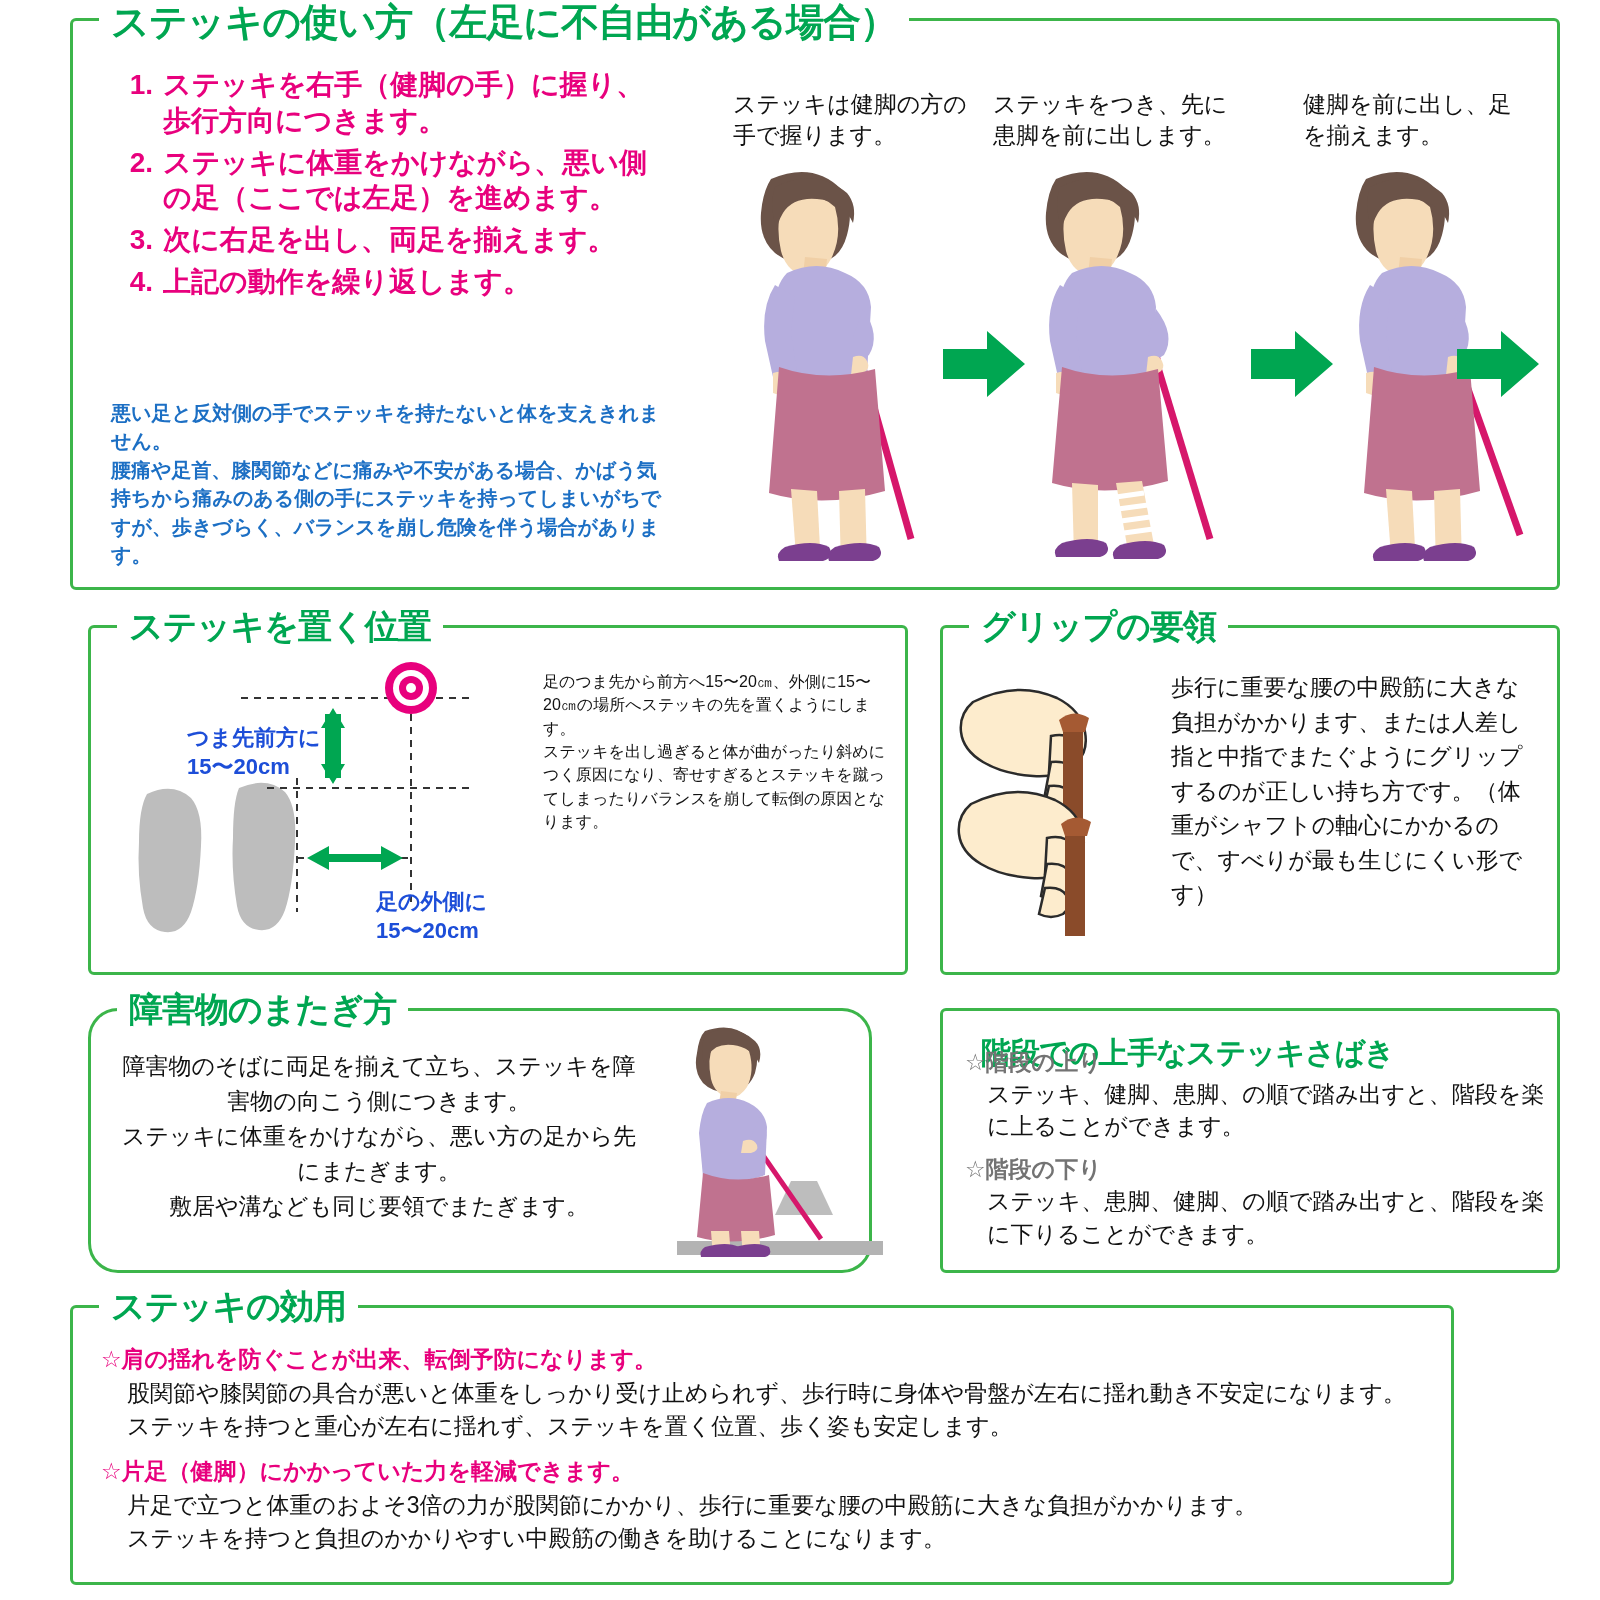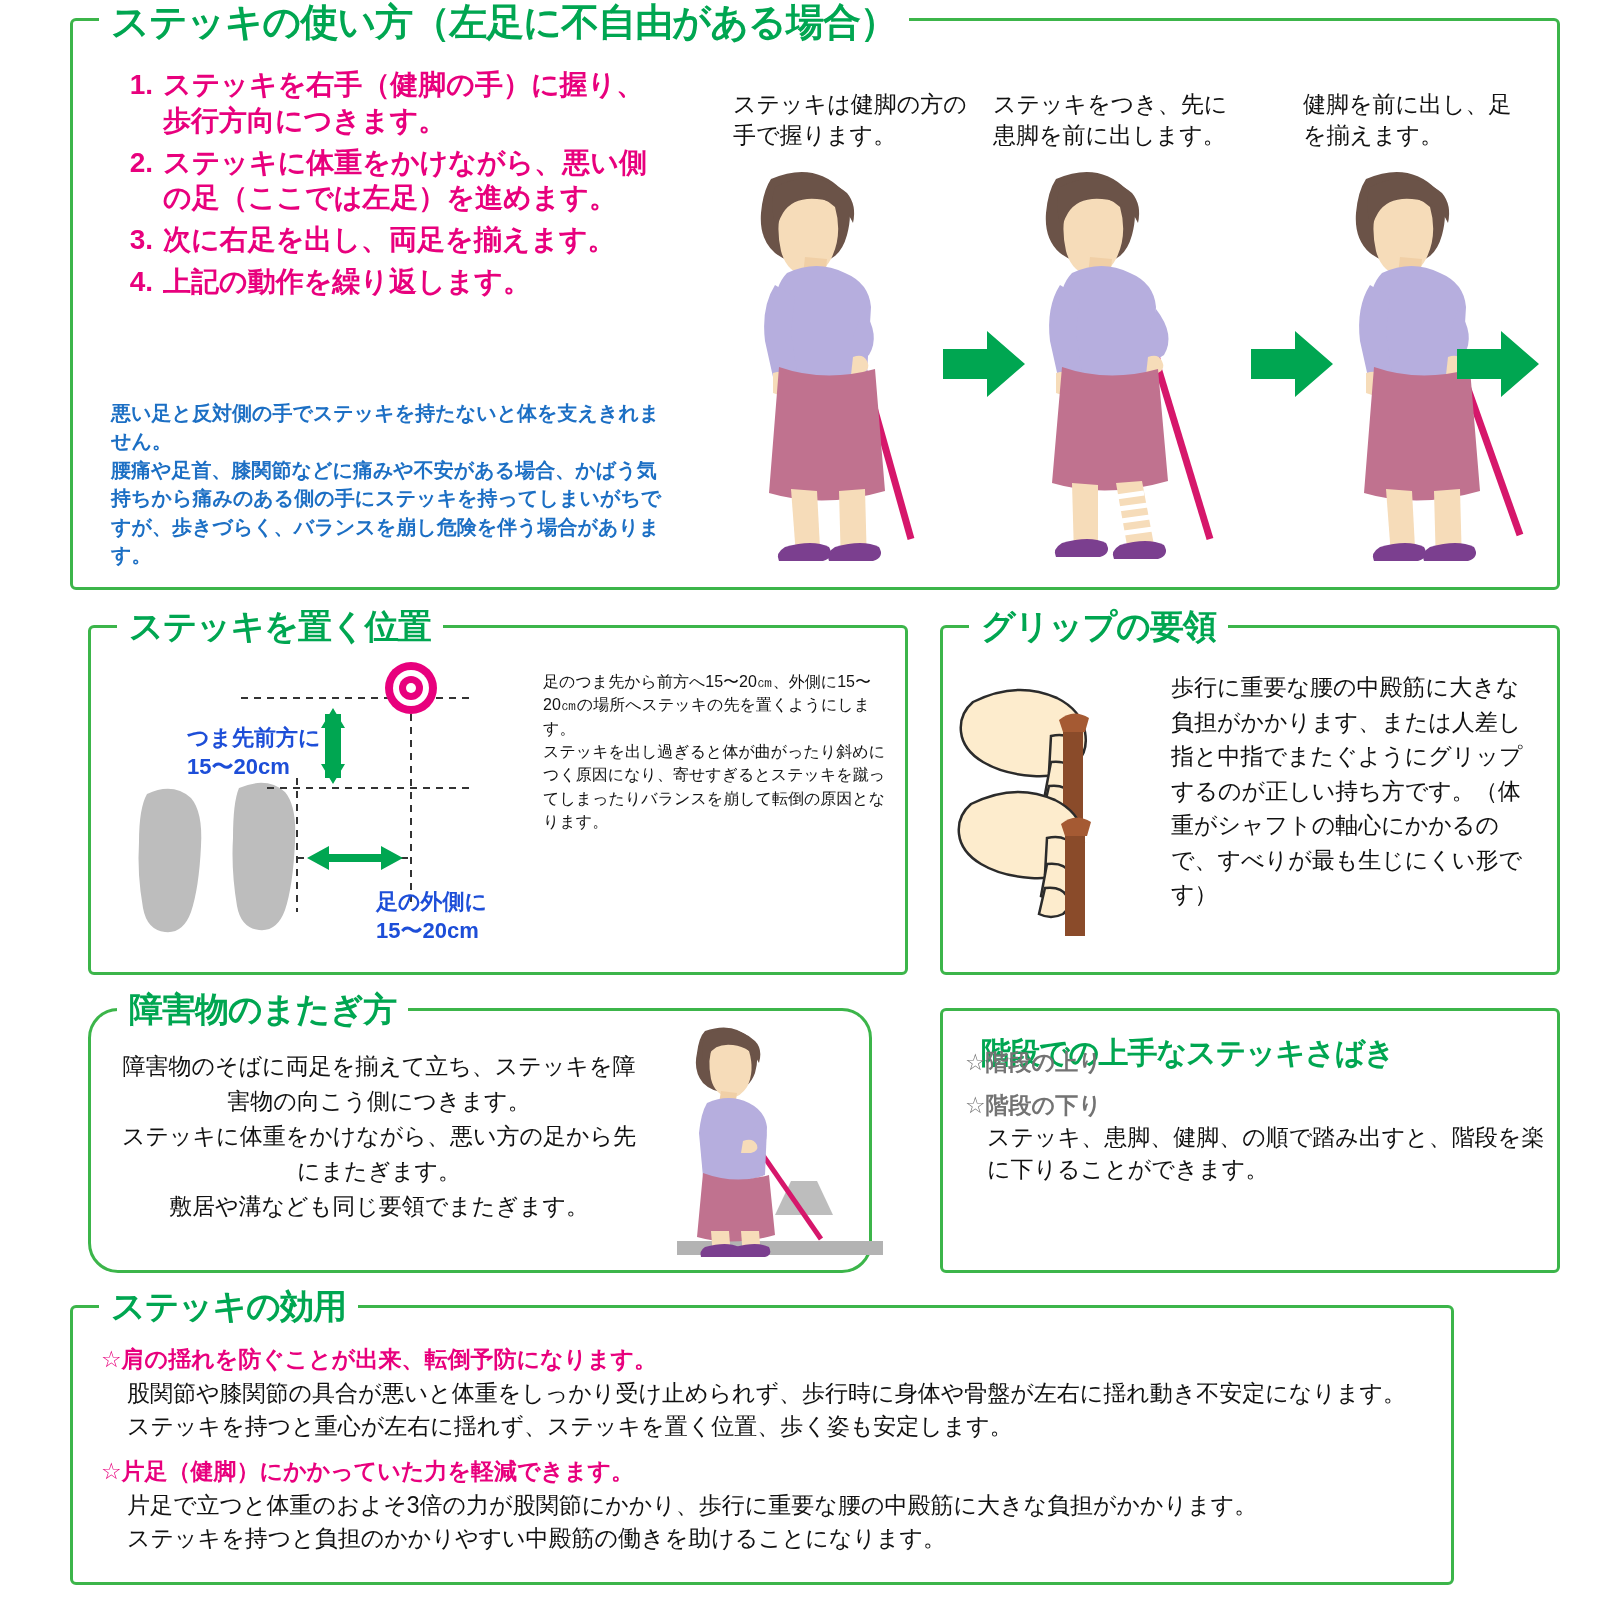--- a/index.html
+++ b/index.html
@@ -332,20 +332,21 @@
       <path d="M34 222 q22 -6 34 0 q4 8 -4 10 l-34 0 q-2 -6 4 -10z" fill="#7b3f8f"></path>
       <path d="M64 222 q22 -6 34 0 q4 8 -4 10 l-34 0 q-2 -6 4 -10z" fill="#7b3f8f"></path>
     </svg>
   </div>
 </div>
 
 <div class="panel" id="p5">
   <div class="panel-title small">階段での上手なステッキさばき</div>
   <div class="p5-text">
     <div class="sub-head">☆階段の上り</div>
+    <div class="sub-body">ステッキ、健脚、患脚、の順で踏み出すと、階段を楽に上ることができます。</div>
     <div class="sub-head" style="margin-top:12px;">☆階段の下り</div>
     <div class="sub-body">ステッキ、患脚、健脚、の順で踏み出すと、階段を楽に下りることができます。</div>
   </div>
 </div>
 
 <div class="panel" id="p6">
   <div class="panel-title">ステッキの効用</div>
   <div class="p6-text">
     <div class="p6-head">☆肩の揺れを防ぐことが出来、転倒予防になります。</div>
     <div class="p6-body" style="white-space:pre-wrap;">股関節や膝関節の具合が悪いと体重をしっかり受け止められず、歩行時に身体や骨盤が左右に揺れ動き不安定になります。

